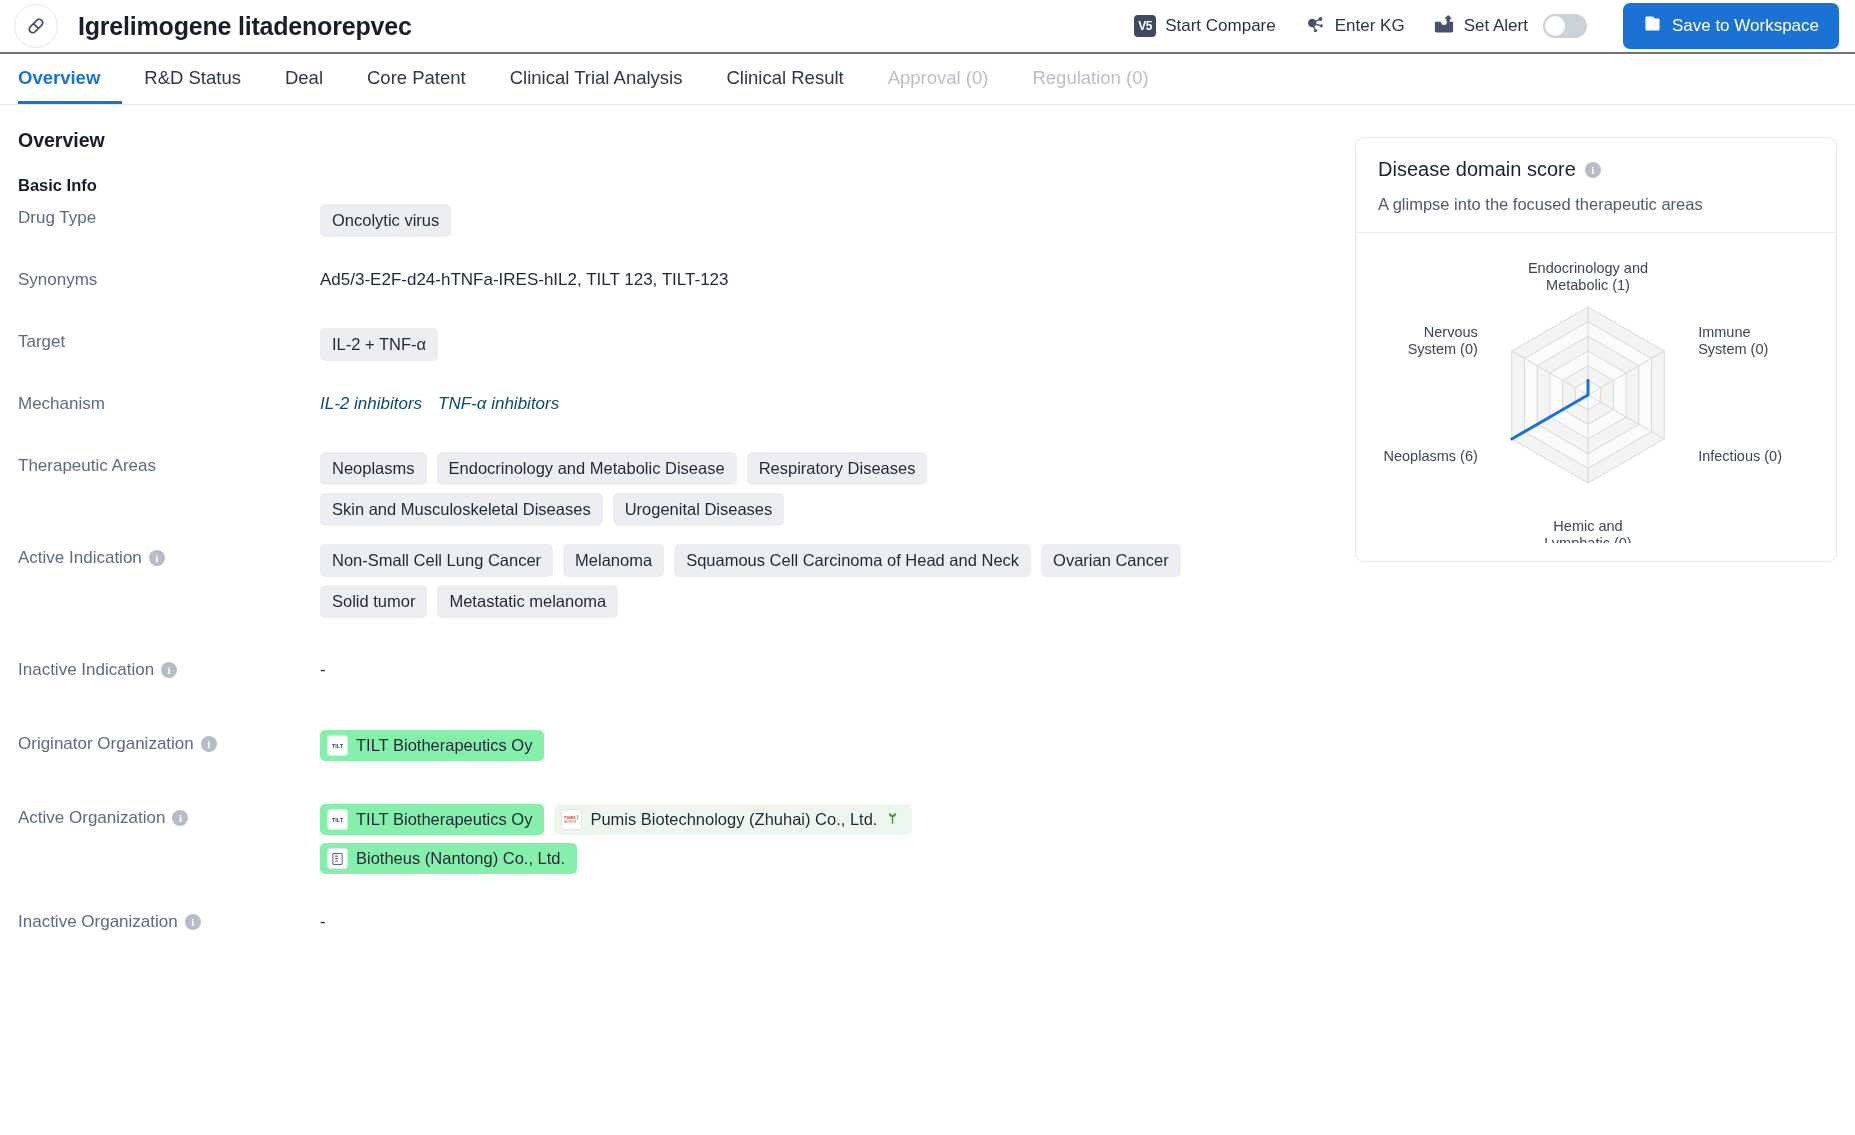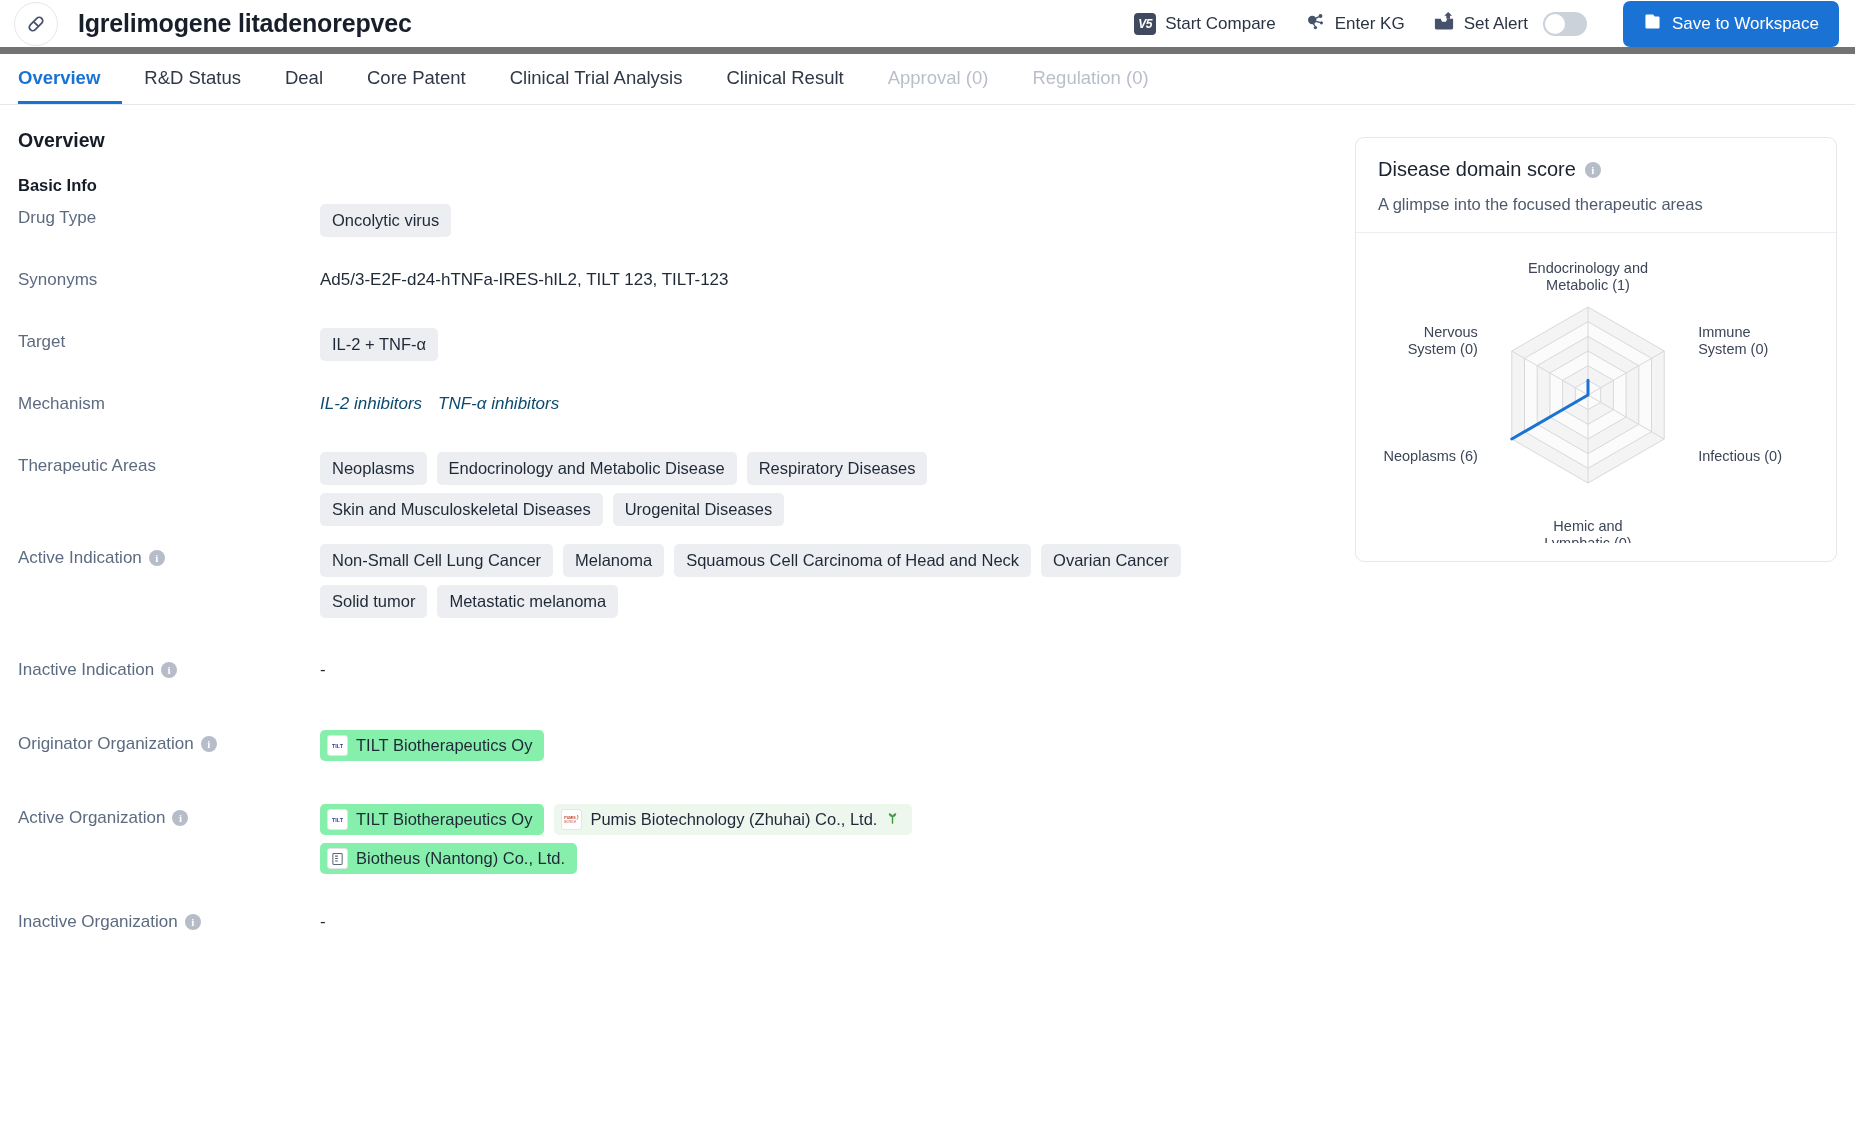--- a/index.html
+++ b/index.html
@@ -11,21 +11,21 @@
     color: #1f2937;
     overflow: hidden;
   }
 
   
   .topbar {
     height: 54px;
     display: flex;
     align-items: center;
     padding: 0 16px 0 14px;
-    border-bottom: 7px solid #737373;
+    border-bottom: 2px solid #737373;
     background: #fff;
   }
   .drug-avatar {
     width: 44px; height: 44px;
     border-radius: 50%;
     border: 1px solid #e3e6ea;
     display: flex; align-items: center; justify-content: center;
     flex: 0 0 auto;
     background: #fff;
   }
@@ -52,21 +52,20 @@
     white-space: nowrap;
   }
   .v5-badge {
     width: 22px; height: 22px;
     border-radius: 4px;
     background: #3f4a5f;
     color: #fff;
     font-size: 12px; font-weight: 700;
     display: flex; align-items: center; justify-content: center;
     letter-spacing: -0.5px;
-    font-style: italic;
   }
   .toggle {
     width: 44px; height: 24px;
     border-radius: 12px;
     background: #cbd2da;
     position: relative;
     cursor: pointer;
     margin-left: 6px;
     flex: 0 0 auto;
   }

